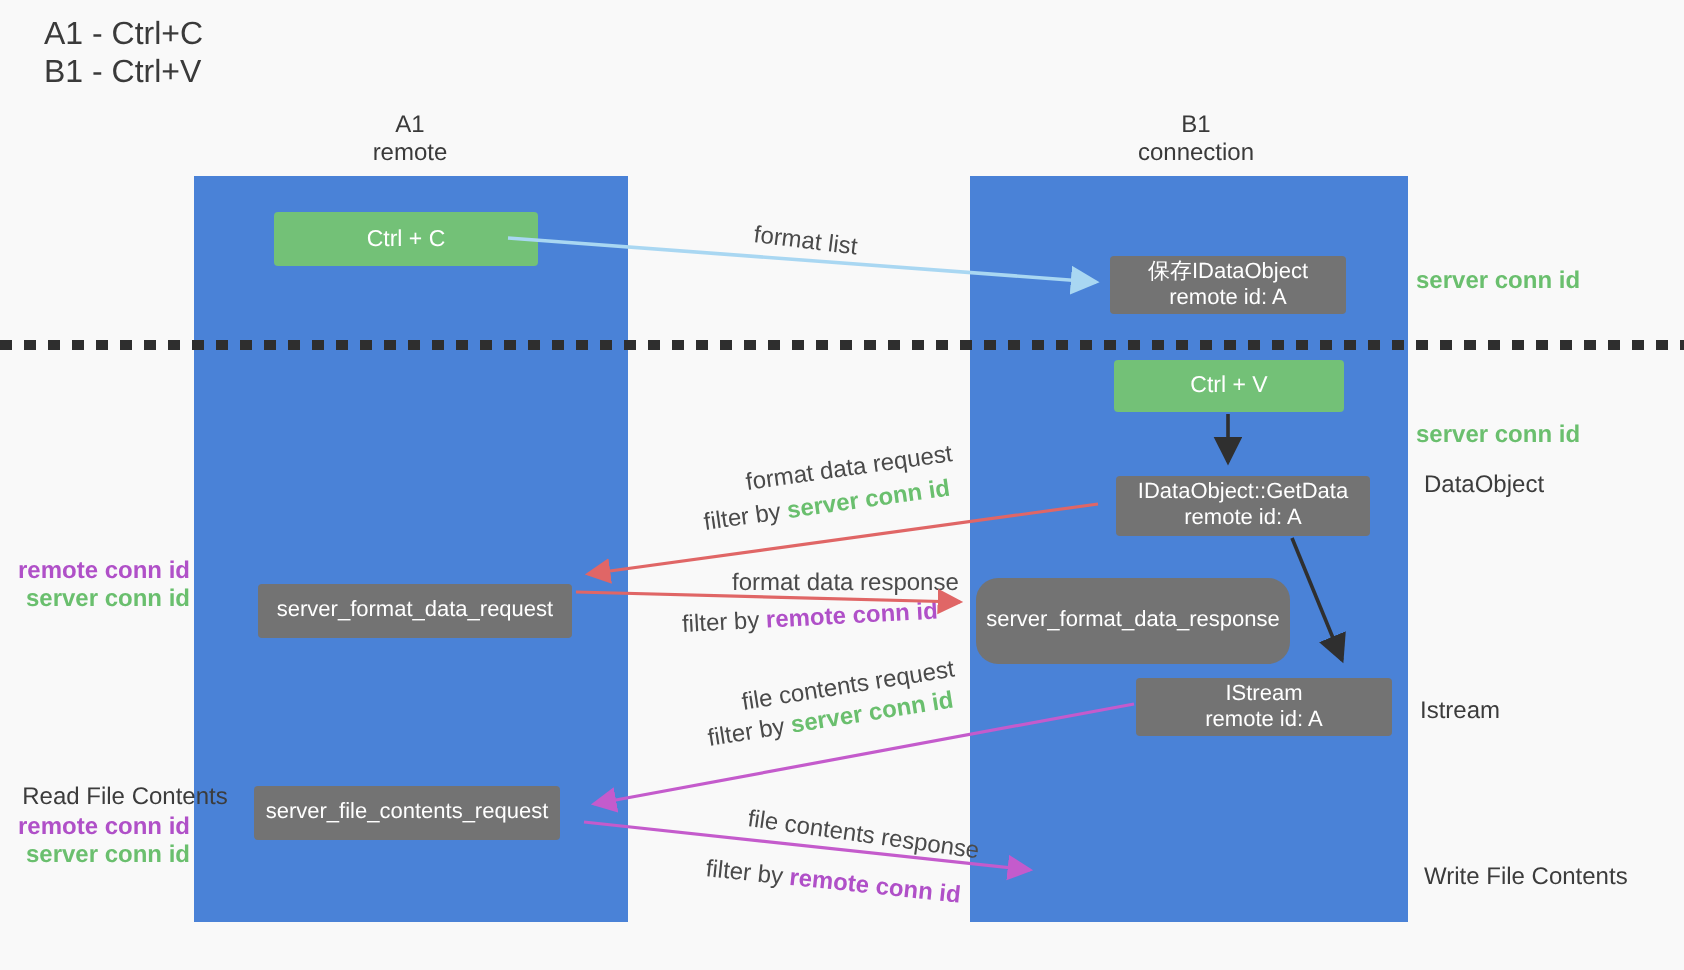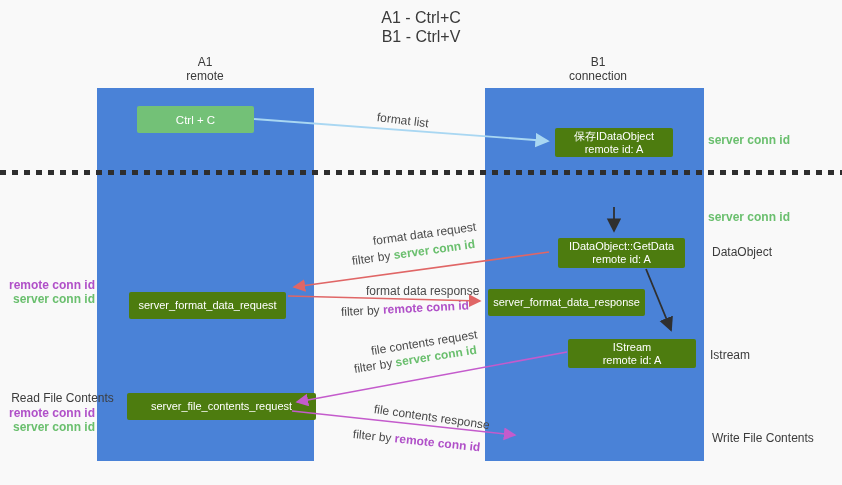--- a/index.html
+++ b/index.html
@@ -1,55 +1,55 @@
 <!DOCTYPE html>
 <html><head>
 <meta charset="utf-8">
 <style>
   * { margin:0; padding:0; box-sizing:border-box; }
   body { font-family: "Liberation Sans", sans-serif; background:#f9f9f9; }
   .canvas { position:relative; width:842px; height:485px; background:#f9f9f9; overflow:hidden; }
 
-  .title { position:absolute; top:8px; left:0; width:842px; text-align:center;
-           font-size:16px; line-height:19px; color:#3a3a3a; }
+  .title { position:absolute; top:8px; left:0; width:842px; text-align:left;
+           font-size:16px; line-height:19px; color:#3a3a3a;padding-left:22px; }
 
   .col-header { position:absolute; width:140px; text-align:center; font-size:12px;
                 line-height:14px; color:#3a3a3a; top:55px; }
   .col-header.left  { left:135px; }
   .col-header.right { left:528px; }
 
   .lifeline { position:absolute; top:88px; height:373px; background:#4a82d7; }
   .lifeline.left  { left:97px;  width:217px; }
   .lifeline.right { left:485px; width:219px; }
 
   .divider { position:absolute; left:0; top:170px; width:842px; height:5px;
              background:repeating-linear-gradient(90deg,#2e2e2e 0 6px,transparent 6px 12px); }
 
   .node { position:absolute; color:#fff; text-align:center; border-radius:2px;
           display:flex; flex-direction:column; justify-content:center; }
   .node.green  { background:#73c177; font-size:11.5px; }
-  .node.orange { background:#4d7c0f; font-size:11px; line-height:13px; }
+  .node.orange { background:#737373; font-size:11px; line-height:13px; }
 
-  .n-ctrl-c   { left:137px; top:106px; width:117px; height:27px; }
+  .n-ctrl-c   { left:137px; top:106px; width:132px; height:27px; }
   .n-save-ido { left:555px; top:128px; width:118px; height:29px; }
   .n-ctrl-v   { left:557px; top:180px; width:115px; height:26px; }
   .n-getdata  { left:558px; top:238px; width:127px; height:30px; }
   .n-fmt-req  { left:129px; top:277px; width:157px; height:27px; font-size:11.5px;margin-top:15px; }
-  .n-fmt-resp { left:488px; top:289px; width:157px; height:27px; font-size:11.5px; }
+  .n-fmt-resp { left:488px; top:289px; width:157px; height:43px; font-size:11.5px;border-radius:11px; }
   .n-istream  { left:568px; top:339px; width:128px; height:29px; }
-  .n-file-req { left:127px; top:393px; width:189px; height:27px; font-size:11.5px; }
+  .n-file-req { left:127px; top:393px; width:153px; height:27px; font-size:11.5px; }
   .n-file-resp{ left:523px; top:425px; width:160px; height:28px; font-size:11.5px; }
 
   .side { position:absolute; font-size:12px; color:#3c3c3c; white-space:nowrap; }
   .green-txt  { color:#6abf6e; font-weight:bold; }
   .purple-txt { color:#b050c8; font-weight:bold; }
 
   .s-servconn-top { left:708px; top:133px; }
   .s-servconn-mid { left:708px; top:210px; }
-  .s-dataobject   { left:712px; top:245px; }
+  .s-dataobject   { left:712px; top:235px; }
   .s-istream      { left:710px; top:348px; }
   .s-write        { left:712px; top:431px; }
 
   .left-block { position:absolute; left:0; width:95px; text-align:right;
                 font-size:12px; line-height:14px; white-space:nowrap; }
   .lb-mid    { top:278px; }
   .lb-bottom { top:406px; }
   .s-read    { position:absolute; left:5px; top:391px; width:115px; text-align:center;
                font-size:12px; color:#3c3c3c; white-space:nowrap; }
 
@@ -93,20 +93,23 @@
 
   <div class="node green n-ctrl-c">
     <div>Ctrl + C</div>
   </div>
 
   <div class="node orange n-save-ido">
     <div>保存IDataObject</div>
     <div>remote id: A</div>
   </div>
 
+  <div class="node green n-ctrl-v">
+    <div>Ctrl + V</div>
+  </div>
 
   <div class="node orange n-getdata">
     <div>IDataObject::GetData</div>
     <div>remote id: A</div>
   </div>
 
   <div class="node orange n-fmt-req">
     <div>server_format_data_request</div>
   </div>
 

